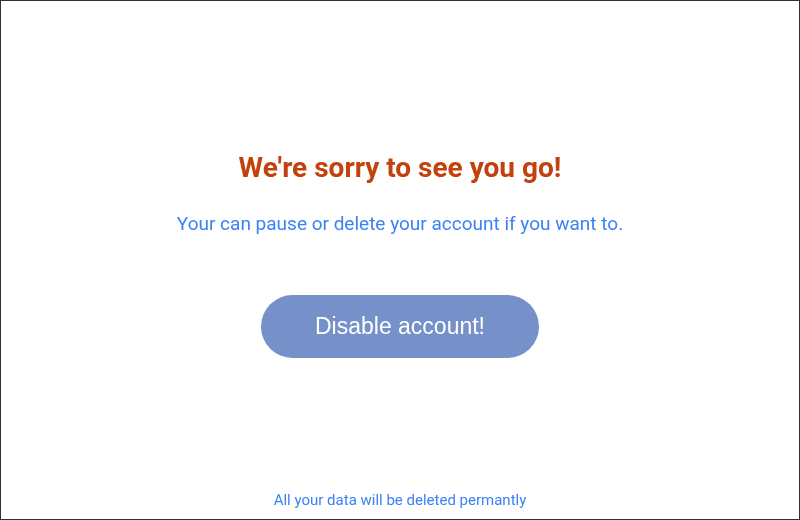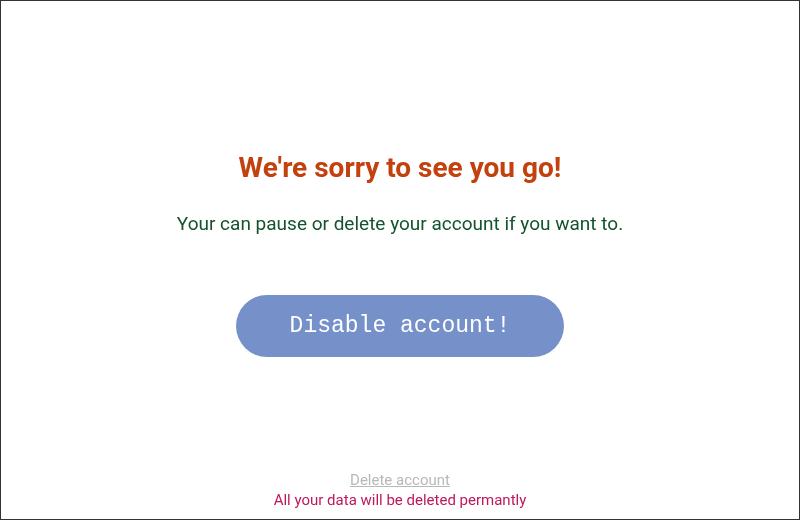--- a/index.html
+++ b/index.html
@@ -21,57 +21,56 @@
     }
     .heading {
       font-size: 28px;
       font-weight: 700;
       color: #c2410c;
       margin-bottom: 28px;
     }
     .subtext {
       font-size: 19px;
       font-weight: 400;
-      color: #14532d;
+      color: #3b82f6;
       margin-bottom: 60px;
     }
     .primary-btn {
       background: #7690c9;
       color: #fff;
       border: none;
       border-radius: 999px;
       padding: 18px 54px;
       font-size: 23px;
       font-weight: 400;
       cursor: pointer;
-      font-family: Liberation Mono, monospace;
+      font-family: Liberation Sans, sans-serif;
     }
     .footer {
       position: absolute;
       bottom: 10px;
       left: 0;
       right: 0;
       text-align: center;
     }
     .delete-link {
       color: #b8b8b8;
       font-size: 15px;
       text-decoration: underline;
       cursor: pointer;
       display: inline-block;
       margin-bottom: 2px;
     }
     .footer-note {
-      color: #be185d;
+      color: #3b82f6;
       font-size: 15px;
     }
   </style>
 </head>
 <body>
 
 <h1 class="heading">We're sorry to see you go!</h1>
 <p class="subtext">Your can pause or delete your account if you want to.</p>
 <button class="primary-btn">Disable account!</button>
 
 <div class="footer">
-  <a class="delete-link">Delete account</a>
   <div class="footer-note">All your data will be deleted permantly</div>
 </div>
 
 </body></html>

